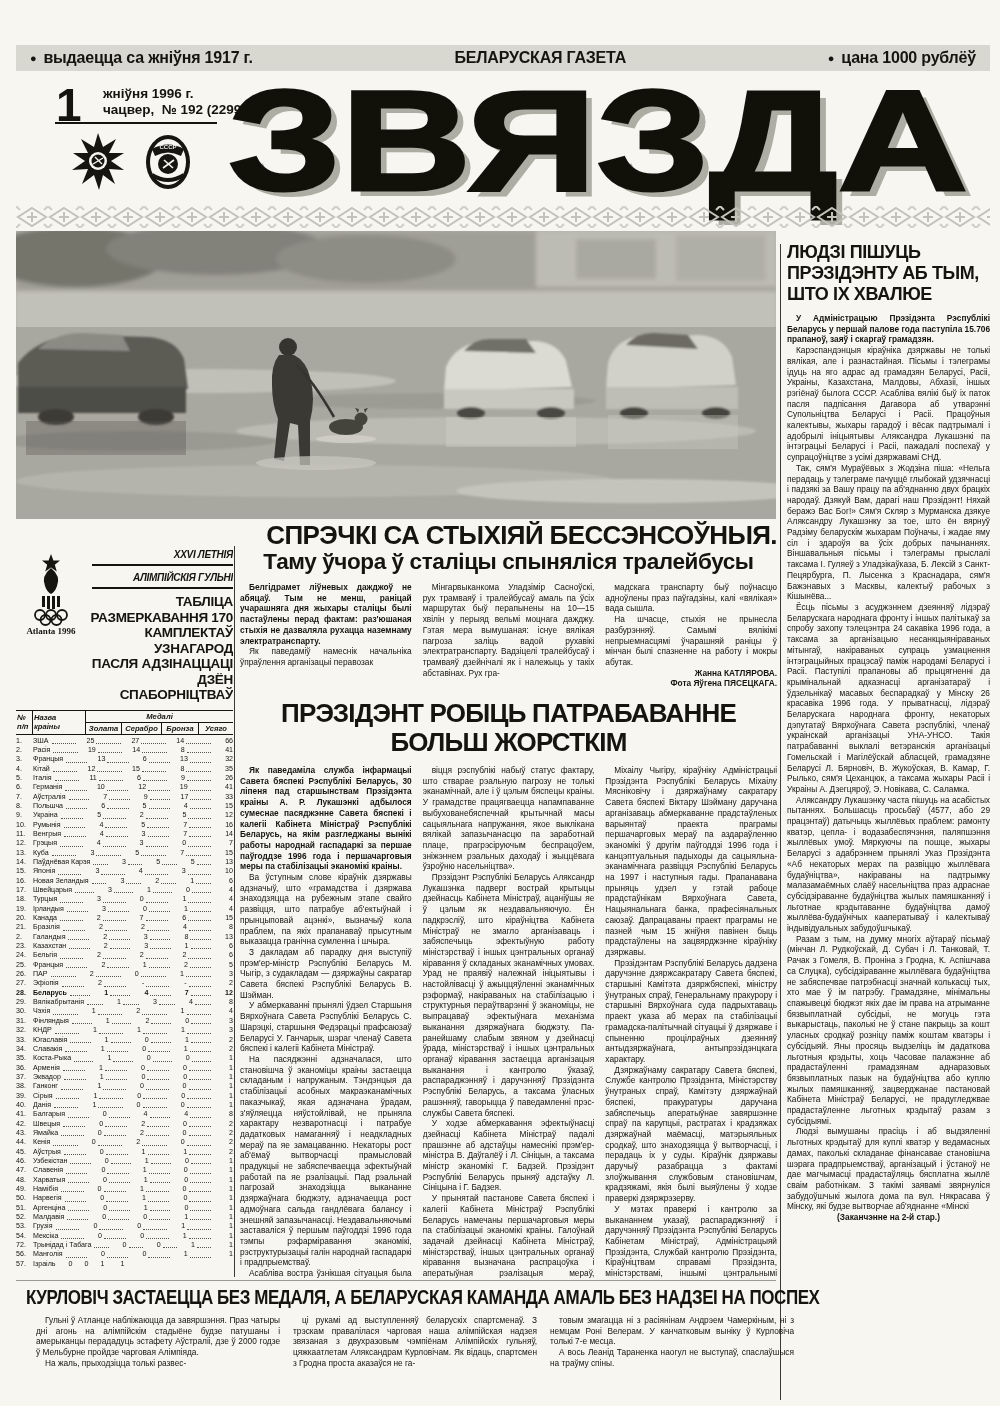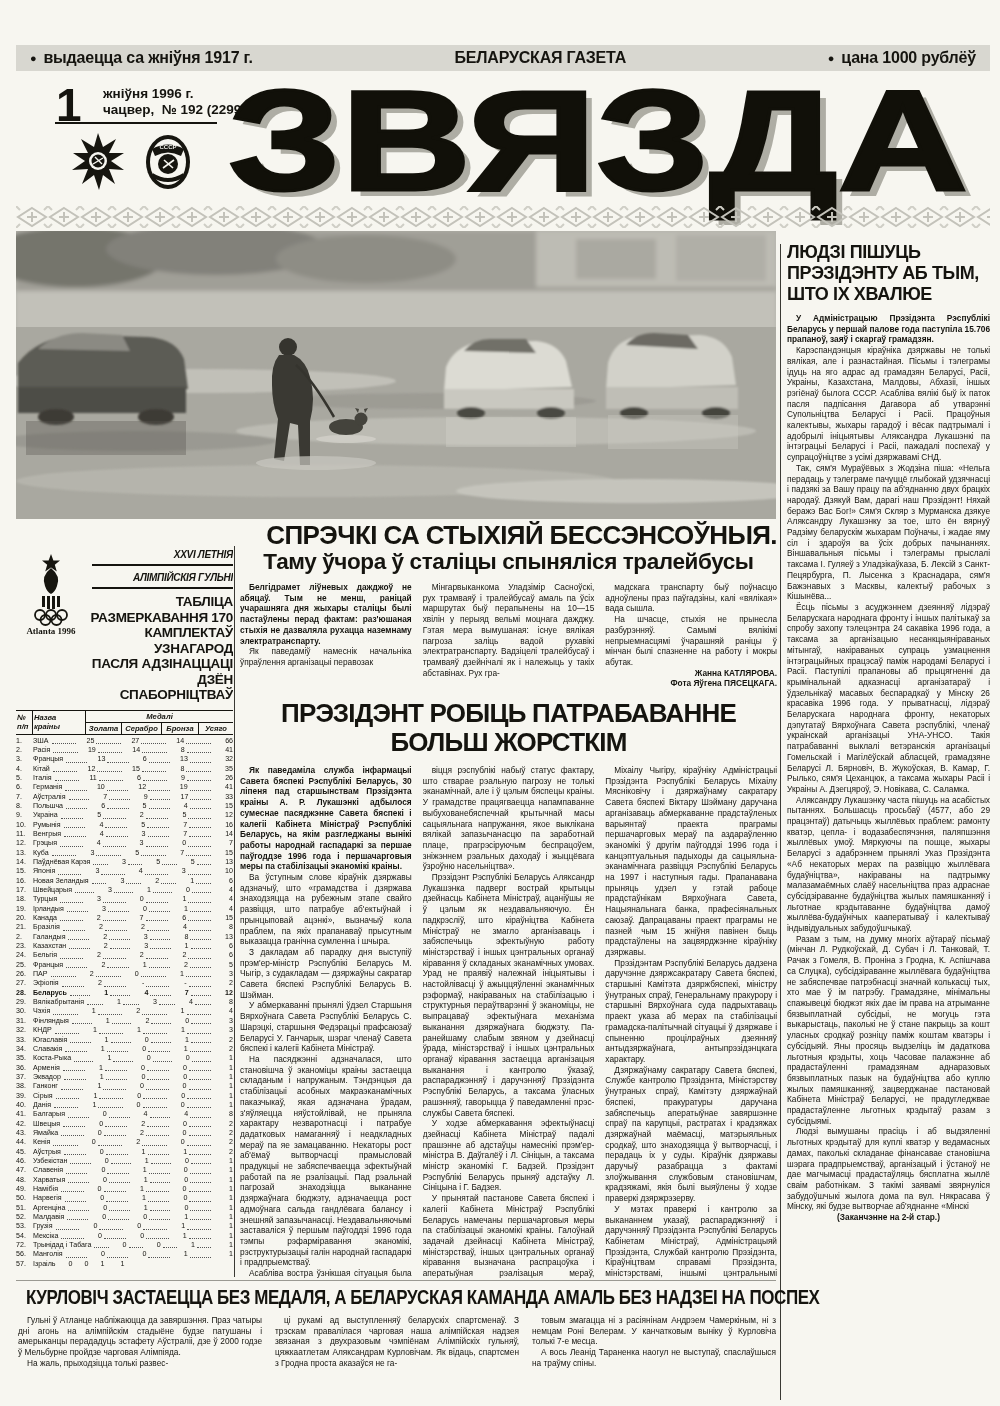--- a/index.html
+++ b/index.html
@@ -64,21 +64,21 @@
   .storm-h2{font-size:22.5px;line-height:26px;font-weight:bold;letter-spacing:-0.4px;text-align:center;margin-bottom:7px;}
   .cols3{display:flex;gap:11px;}
   .cols3 > div{flex:1 1 0;overflow:hidden;}
   
   .pres{position:absolute;left:240px;top:699px;width:537px;height:580px;overflow:hidden;}
   .pres-h{font-size:26px;line-height:29px;font-weight:bold;letter-spacing:-0.8px;text-align:center;margin-bottom:8px;}
   .pres .cols3{height:518px;}
   
   .kur-h{position:absolute;left:26px;top:1286px;width:750px;font-size:17px;font-weight:bold;letter-spacing:-0.45px;
          white-space:nowrap;transform:scaleY(1.2);transform-origin:0 0;}
-  .kur-cols{position:absolute;left:18px;top:1315px;width:758px;height:90px;overflow:hidden;display:flex;gap:13px;}
+  .kur-cols{position:absolute;left:36px;top:1315px;width:758px;height:90px;overflow:hidden;display:flex;gap:13px;}
   .kur-cols > div{flex:1 1 0;overflow:hidden;}
 </style>
 </head>
 <body>
 
 <div class="page">
 
   <div class="topbar">
     <span class="seg">
       <span class="dot">●</span>

